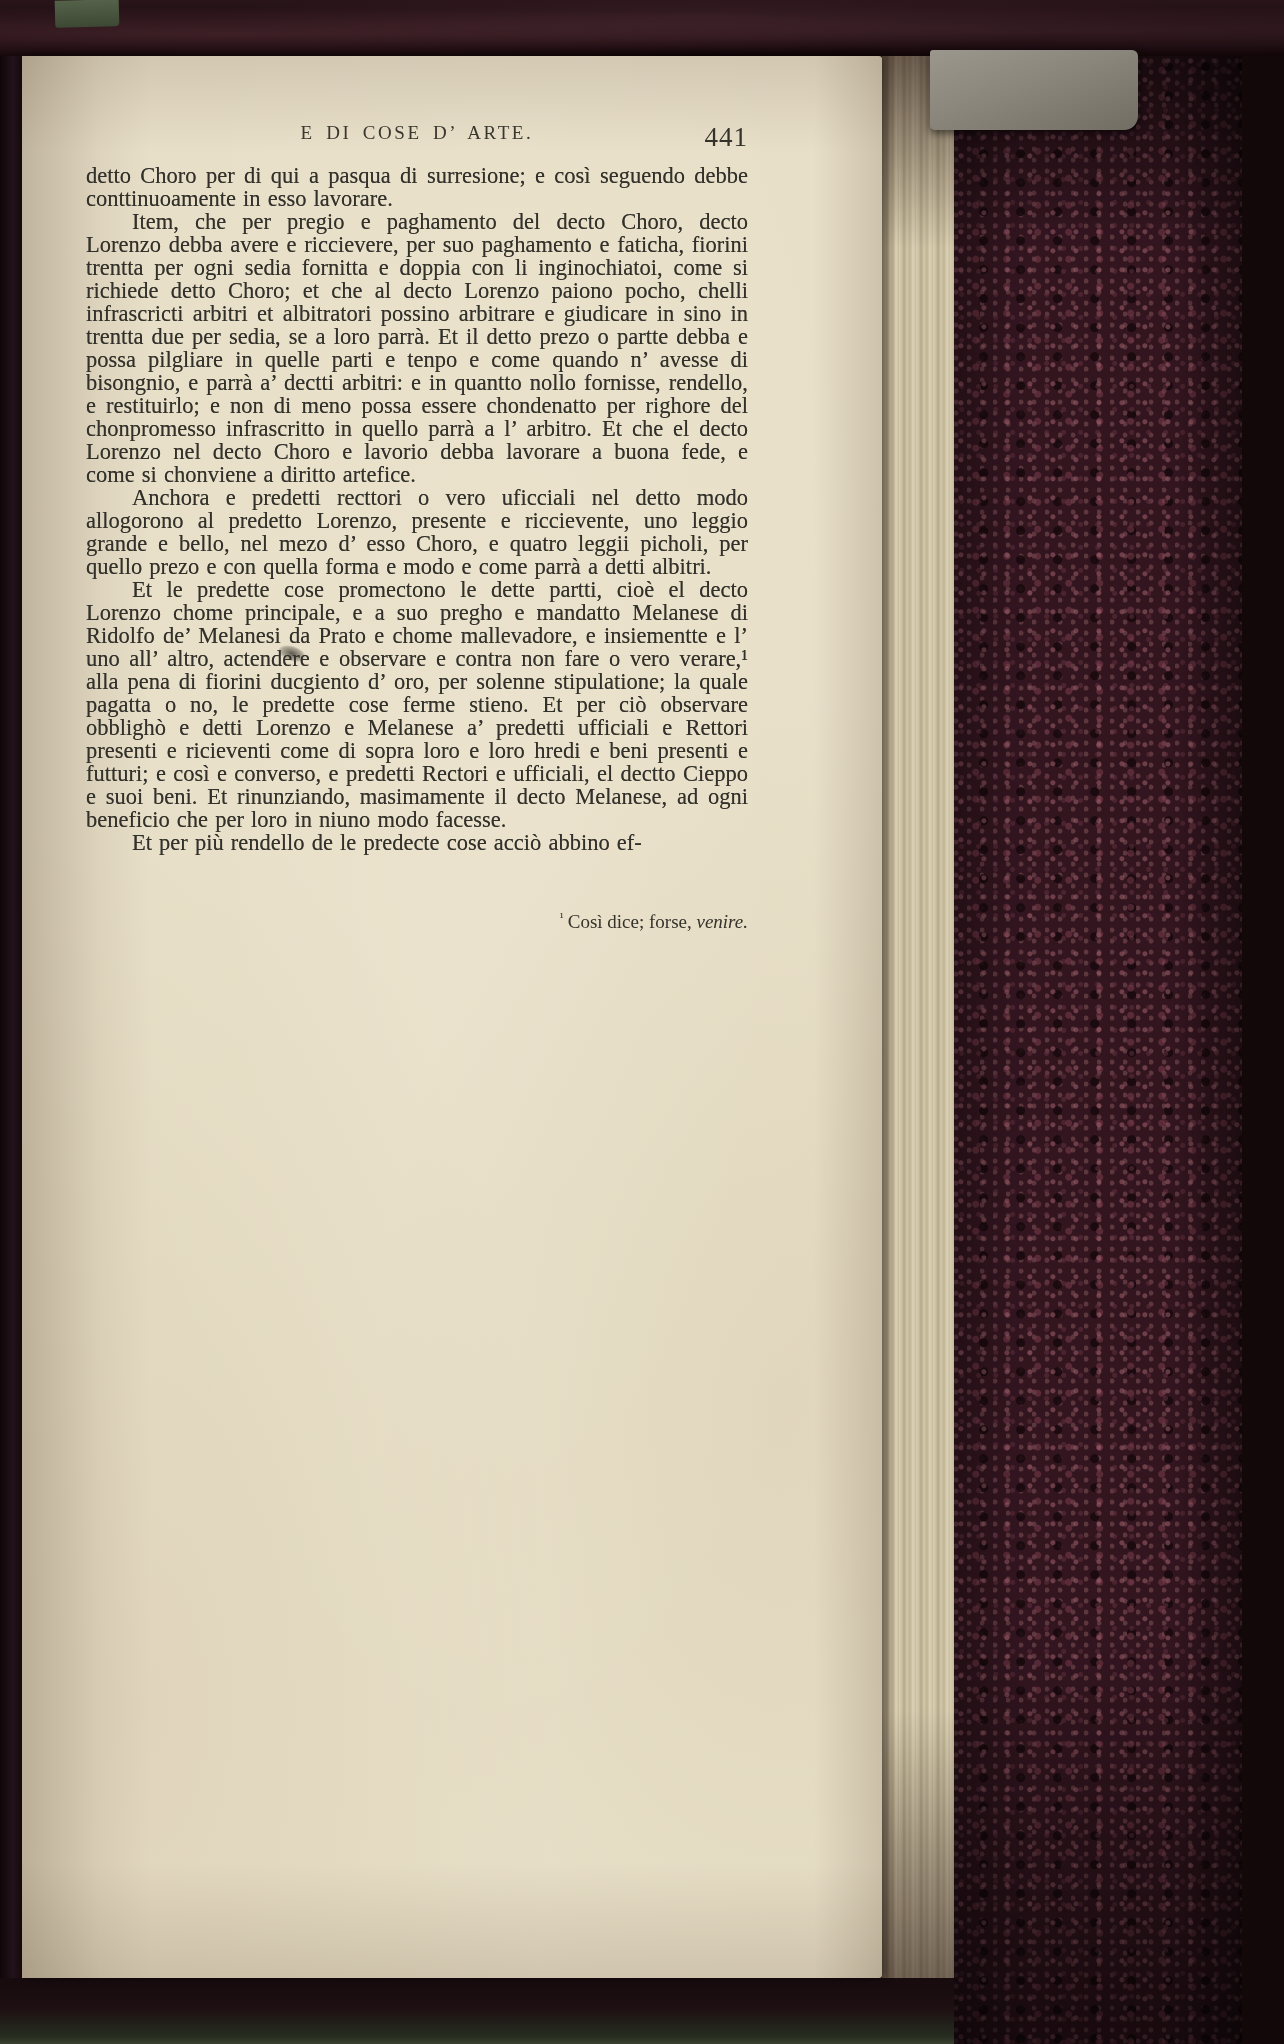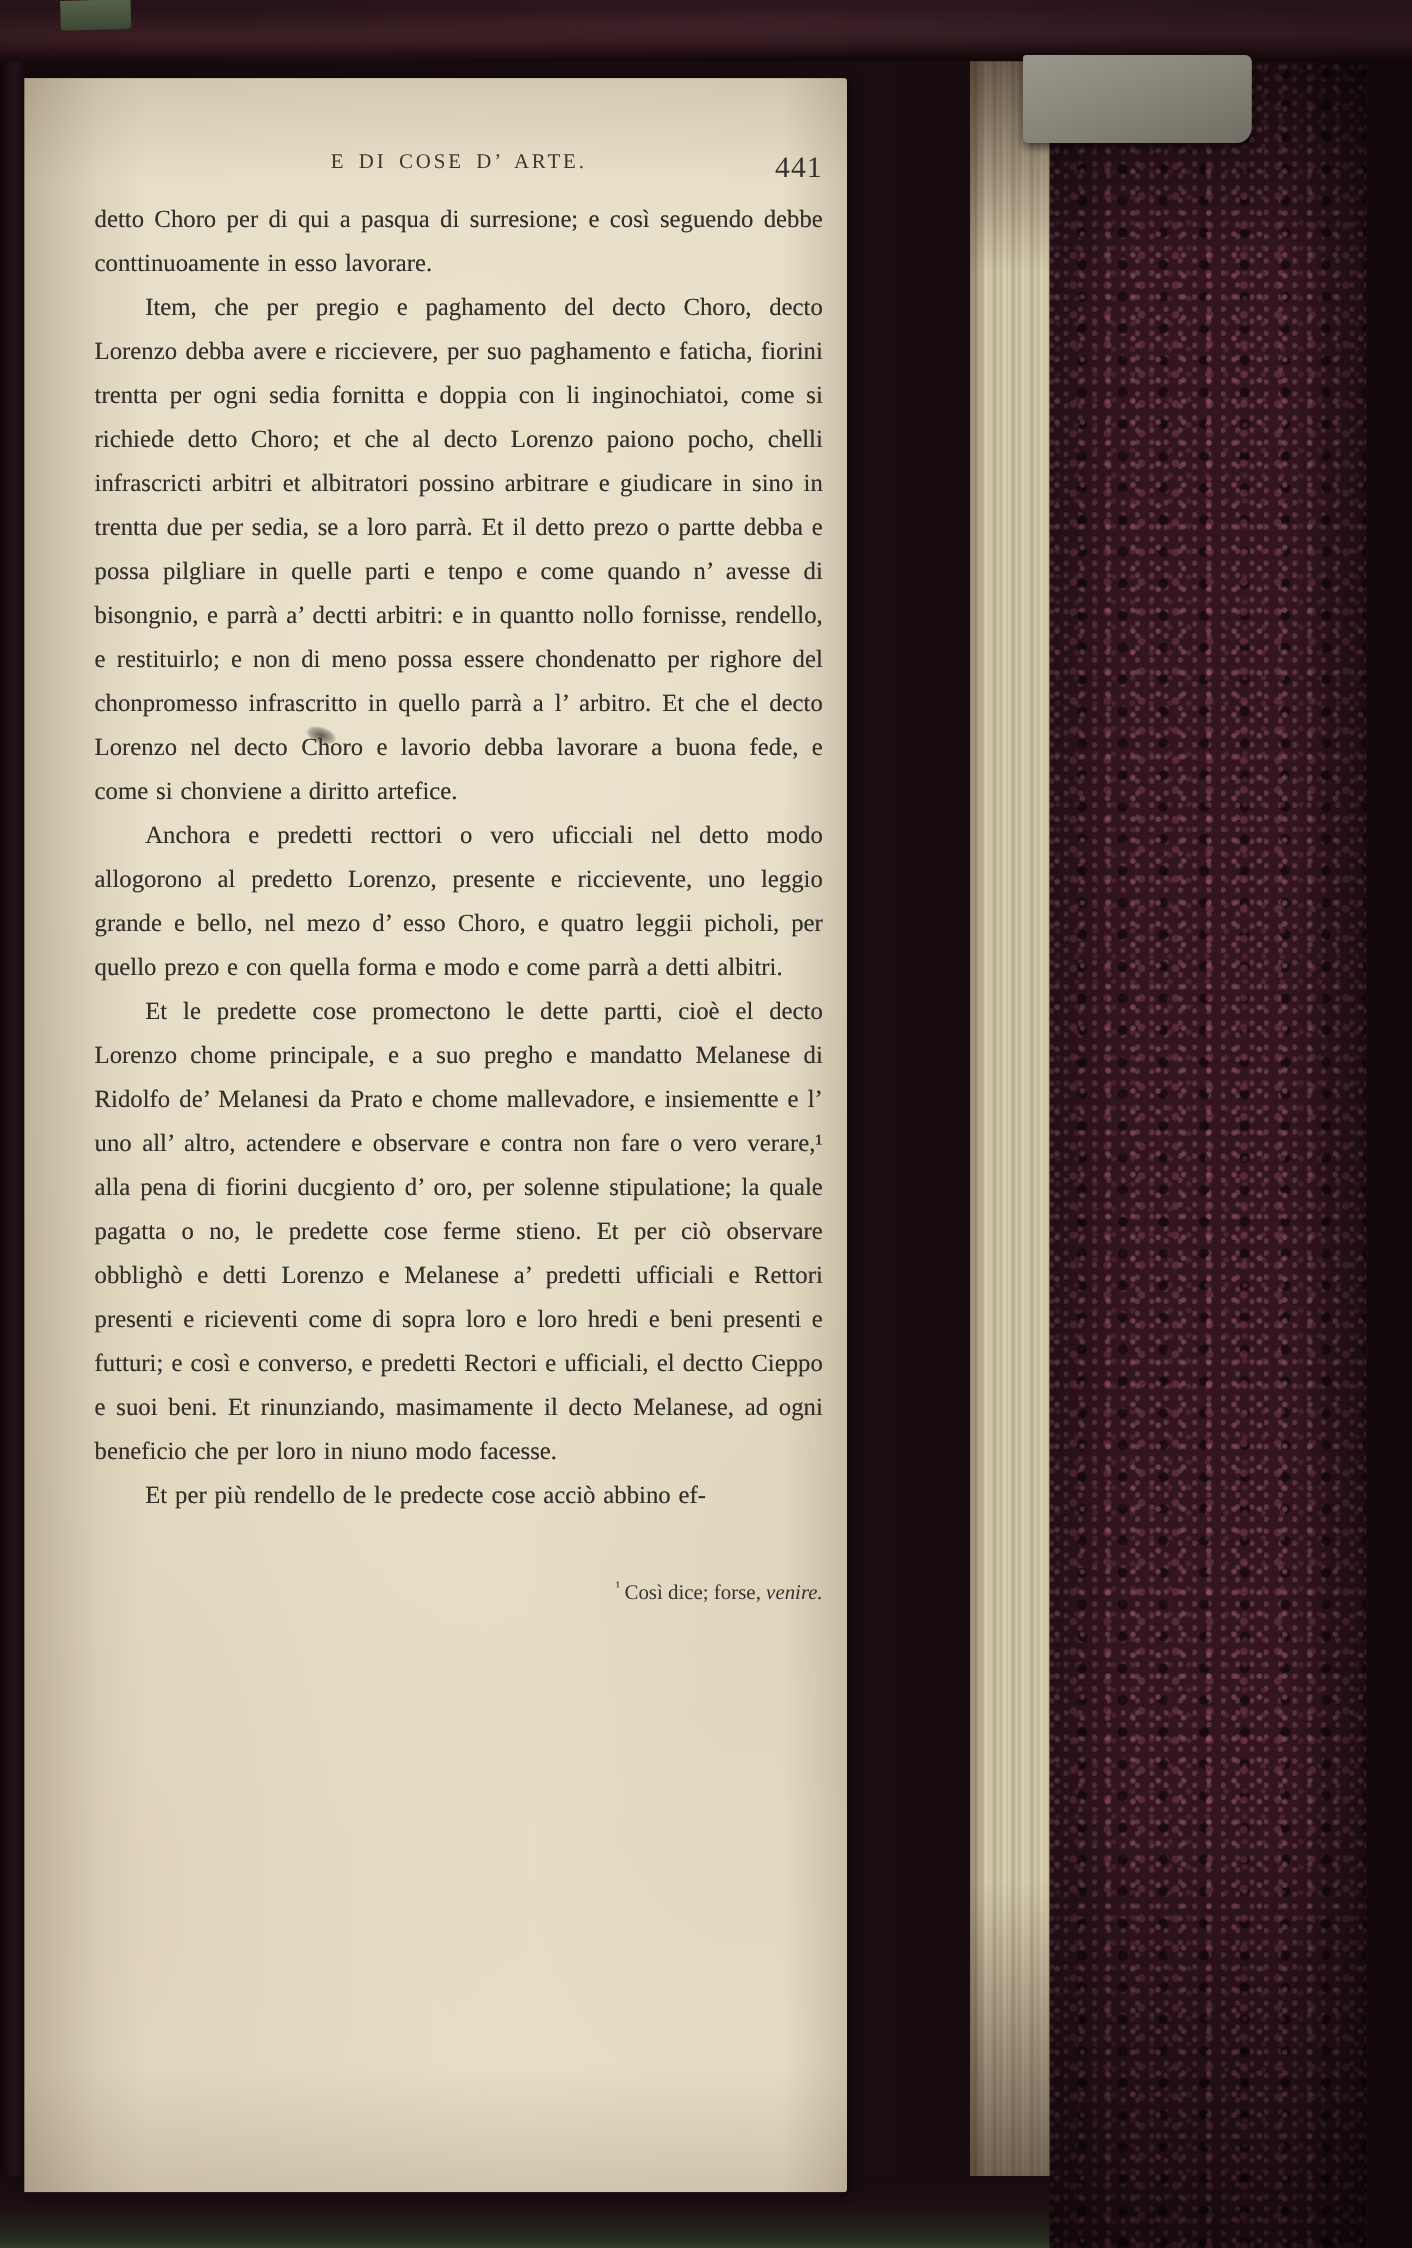--- a/index.html
+++ b/index.html
@@ -100,35 +100,34 @@
     position: absolute;
     left: 0; top: 1978px;
     width: 954px; height: 66px;
     z-index: 2;
     background: linear-gradient(180deg, #170b0e 0%, #1d0f12 45%, #262d20 88%, #39402f 100%);
   }
 
   
   .page {
     position: absolute;
-    left: 22px; top: 71px;
-    width: 716px; height: 1922px;
+    left: 22px; top: 56px;
+    width: 860px; height: 1922px;
     z-index: 3;
     background:
       radial-gradient(ellipse at 55% 38%, rgba(255,252,238,0.12), transparent 62%),
       radial-gradient(ellipse at 14% 86%, rgba(122,92,42,0.08), transparent 40%),
       radial-gradient(ellipse at 88% 70%, rgba(122,92,42,0.07), transparent 38%),
       linear-gradient(90deg, rgba(62,42,22,0.24) 0%, rgba(62,42,22,0.06) 9%, rgba(62,42,22,0) 15%),
       linear-gradient(270deg, rgba(62,42,22,0.16) 0%, rgba(62,42,22,0) 8%),
       linear-gradient(180deg, rgba(62,42,22,0.13) 0%, rgba(62,42,22,0) 5%),
       linear-gradient(0deg, rgba(62,42,22,0.14) 0%, rgba(62,42,22,0) 6%),
       #e8dfc8;
     box-shadow: 2px 0 10px rgba(0,0,0,0.45);
     border-radius: 0 3px 3px 0;
-    padding-left: 32px;
   }
 
   .text-block {
     position: absolute;
     left: 64px; top: 66px;
     width: 662px;
     color: #31302a;
   }
 
   .page-header {
@@ -146,21 +145,21 @@
   .page-number {
     position: absolute;
     right: 0; top: 0;
     font-size: 27px;
     letter-spacing: 1px;
     color: #34322b;
   }
 
   .body-text {
     font-size: 22.5px;
-    line-height: 40px;
+    line-height: 23px;
     text-align: justify;
     word-spacing: 1.5px;
     text-shadow: 0 0 0.4px rgba(40,38,30,0.55);
   }
   .para { margin: 0; text-indent: 46px; }
   .para.continuation { text-indent: 0; }
 
   .footnote {
     margin: 55px 0 0 0;
     font-size: 19px;

